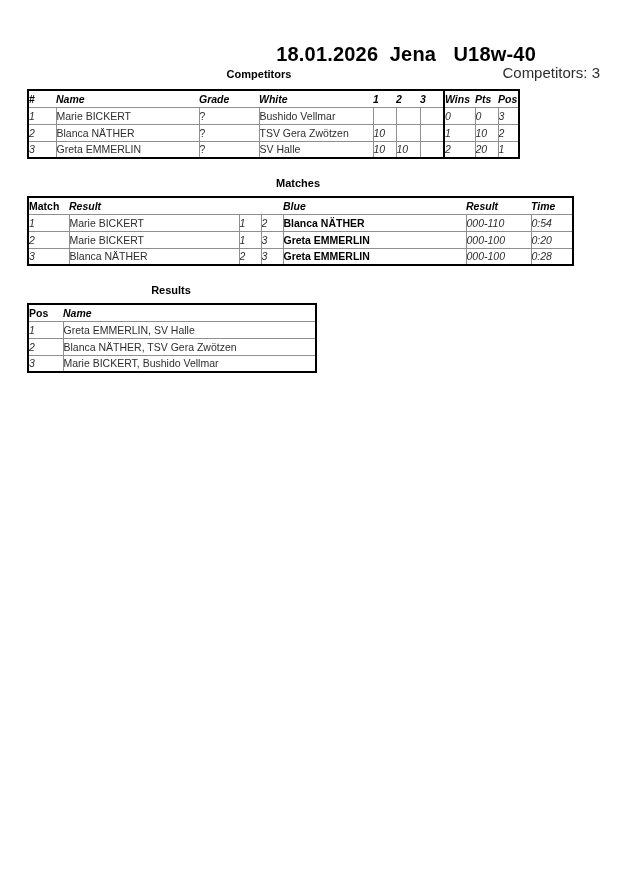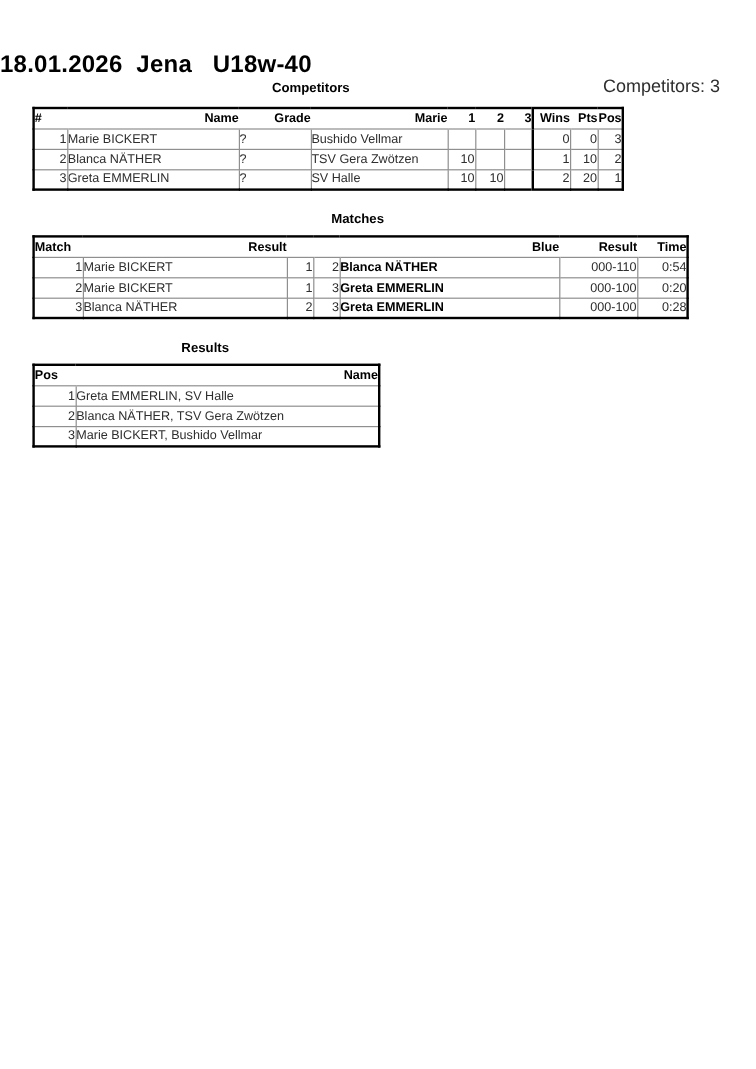--- a/index.html
+++ b/index.html
@@ -1,21 +1,21 @@
 <!DOCTYPE html>
 <html><head>
 <meta charset="utf-8">
 <style>
   * { margin:0; padding:0; box-sizing:border-box; }
   html,body { width:630px; height:891px; background:#ffffff; }
   body { font-family:"Liberation Sans", sans-serif; color:#000; position:relative; overflow:hidden; }
 
   .title {
     position:absolute; top:44px; left:0; width:536px;
-    text-align:left; font-size:20px; font-weight:bold; line-height:20px;
+    text-align:right; font-size:20px; font-weight:bold; line-height:20px;
     white-space:pre; letter-spacing:0.2px;
   }
   .sec-heading {
     position:absolute; font-size:11px; font-weight:bold; line-height:13px; text-align:center;
   }
   #competitors-heading { top:68px; left:0; width:470px;padding-left:48px; }
   #matches-heading     { top:177px; left:0; width:596px; }
   #results-heading     { top:284px; left:0; width:342px; }
   .count-label {
     position:absolute; top:67px; left:450px; width:150px;
@@ -33,21 +33,21 @@
   .sheet th, .sheet td {
     border:1px solid #8f8f8f; font-size:10.5px; height:17px;
     vertical-align:middle; white-space:nowrap; overflow:hidden; padding:0;
   }
   .sheet th { border-left:none; border-right:none; font-weight:bold; color:#000; }
   .sheet td { color:#2e2e2e; font-weight:normal; }
 
   .thickL { border-left:2px solid #000 !important; }
 
   .al { text-align:left; }
-  .ac { text-align:right; }
+  .ac { text-align:left;font-style:italic; }
   .pl3 { padding-left:3px; }
   .pl4 { padding-left:4px; }
   .pl6 { padding-left:6px; }
   .pl8 { padding-left:8px; }
   .pl9 { padding-left:9px; }
   td.blue-name { font-weight:bold; color:#000; }
 </style>
 </head>
 <body>
 
@@ -67,21 +67,21 @@
       <col style="width:24px">
     <col style="width:31px">
       <col style="width:23px">
       <col style="width:21px">
   </colgroup>
   <tbody>
       <tr>
     <th class="al pl6">#</th>
     <th class="ac">Name</th>
     <th class="ac">Grade</th>
-    <th class="ac">Marie</th>
+    <th class="ac">White</th>
     <th class="ac">1</th>
     <th class="ac">2</th>
     <th class="ac">3</th>
     <th class="ac thickL">Wins</th>
     <th class="ac">Pts</th>
     <th class="ac">Pos</th>
   </tr>
   <tr>
     <td class="ac">1</td>
     <td class="al pl6">Marie BICKERT</td>

